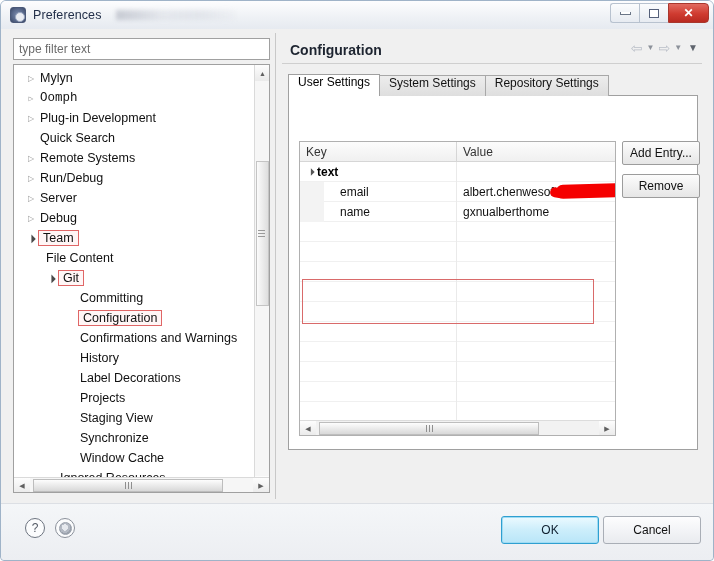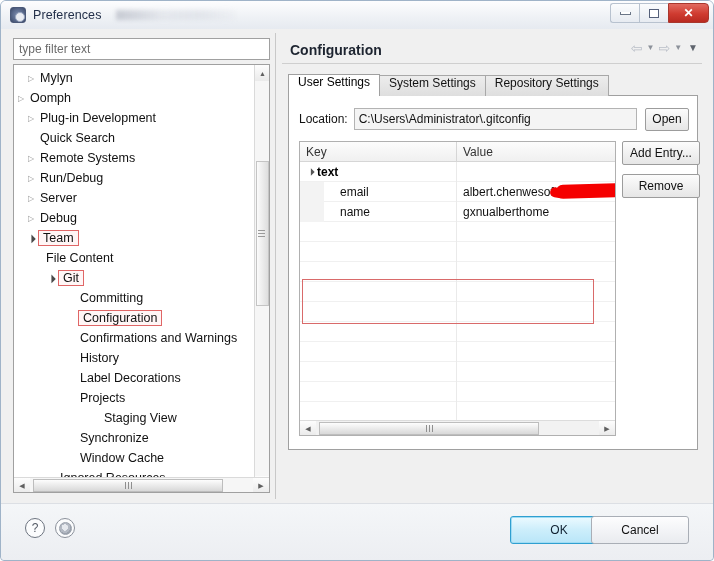--- a/index.html
+++ b/index.html
@@ -309,28 +309,28 @@
     content:""; width:11px; height:11px; border-radius:50%;
     background:radial-gradient(circle at 45% 40%, #e6e9ee 0 35%, #b3b9c3 36% 60%, #9aa1ac 61% 100%);
     border:1px solid #9aa1ac;
   }
   .okbtn, .cancelbtn {
     position:absolute; top:12px; height:28px; width:98px;
     font-family:"Liberation Sans", sans-serif; font-size:12px;
     border-radius:3px;
   }
   .okbtn {
-    right:105px;
+    right:114px;
     border:1px solid #2f9fd0;
     background:linear-gradient(#ecfaff,#cdeefb 48%,#b9e6f8);
     color:#0f2030;
     box-shadow:0 0 0 1px #9fdcf4 inset;
   }
   .cancelbtn {
-    right:24px; border:1px solid #a9aeb6;
+    right:12px; border:1px solid #a9aeb6;
     background:linear-gradient(#fdfdfe,#e9ebef);
     color:#111;
   }
 </style>
 </head>
 <body>
 
 <div id="app">
 
   <div class="titlebar">
@@ -355,21 +355,21 @@
 
       <div class="left-col">
         <input class="filter-box" type="text" placeholder="type filter text" style="">
 
         <div class="tree-wrap">
           <div class="tree" id="tree-root">
               <div class="tnode" style="padding-left: 10px;">
                 <span class="arrow collapsed"></span>
                 <span class="tlabel">Mylyn</span>
               </div>
-              <div class="tnode" style="">
+              <div class="tnode" style="padding-left: 10px; font-family: Liberation Mono, monospace;">
                 <span class="arrow collapsed"></span>
                 <span class="tlabel">Oomph</span>
               </div>
               <div class="tnode" style="padding-left: 10px;">
                 <span class="arrow collapsed"></span>
                 <span class="tlabel">Plug-in Development</span>
               </div>
               <div class="tnode" style="padding-left: 10px;">
                 <span class="arrow none"></span>
                 <span class="tlabel">Quick Search</span>
@@ -419,21 +419,21 @@
                 <span class="tlabel">History</span>
               </div>
               <div class="tnode" style="padding-left: 50px;">
                 <span class="arrow none"></span>
                 <span class="tlabel">Label Decorations</span>
               </div>
               <div class="tnode" style="padding-left: 50px;">
                 <span class="arrow none"></span>
                 <span class="tlabel">Projects</span>
               </div>
-              <div class="tnode" style="padding-left: 50px; margin-left: 24px;">
+              <div class="tnode" style="padding-left: 50px;">
                 <span class="arrow none"></span>
                 <span class="tlabel">Staging View</span>
               </div>
               <div class="tnode" style="padding-left: 50px;">
                 <span class="arrow none"></span>
                 <span class="tlabel">Synchronize</span>
               </div>
               <div class="tnode" style="padding-left: 50px;">
                 <span class="arrow none"></span>
                 <span class="tlabel">Window Cache</span>
@@ -484,25 +484,20 @@
             <div class="tab">
               <span>System Settings</span>
             </div>
             <div class="tab">
               <span>Repository Settings</span>
             </div>
           </div>
 
         <div class="tabpanel">
 
-          <div class="loc-row">
-            <span class="loc-label">Location:</span>
-            <input class="loc-input" type="text" readonly="" value="C:\Users\Administrator\.gitconfig" style="">
-            <button class="open-btn">Open</button>
-          </div>
 
           <div class="tbl-wrap">
             <div class="tbl-head">
               <div class="th key">Key</div>
               <div class="th val">Value</div>
             </div>
             <div class="tbl-body" id="table-root">
                 <div class="trow">
                   <div class="tc-key">
                     <span class="grp-arrow"></span>

